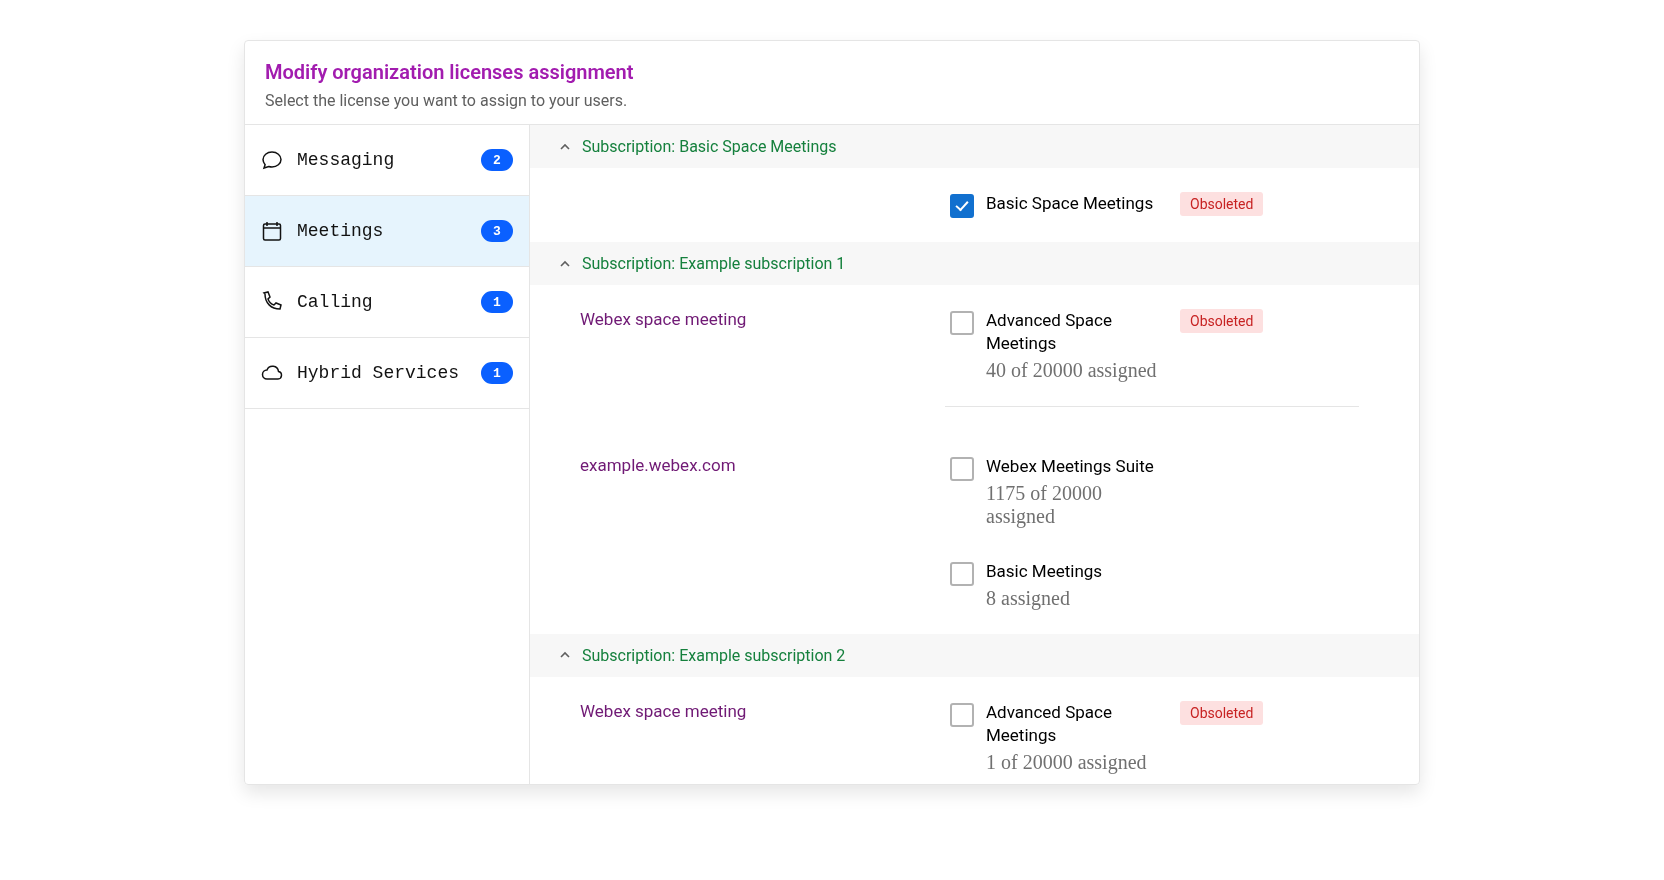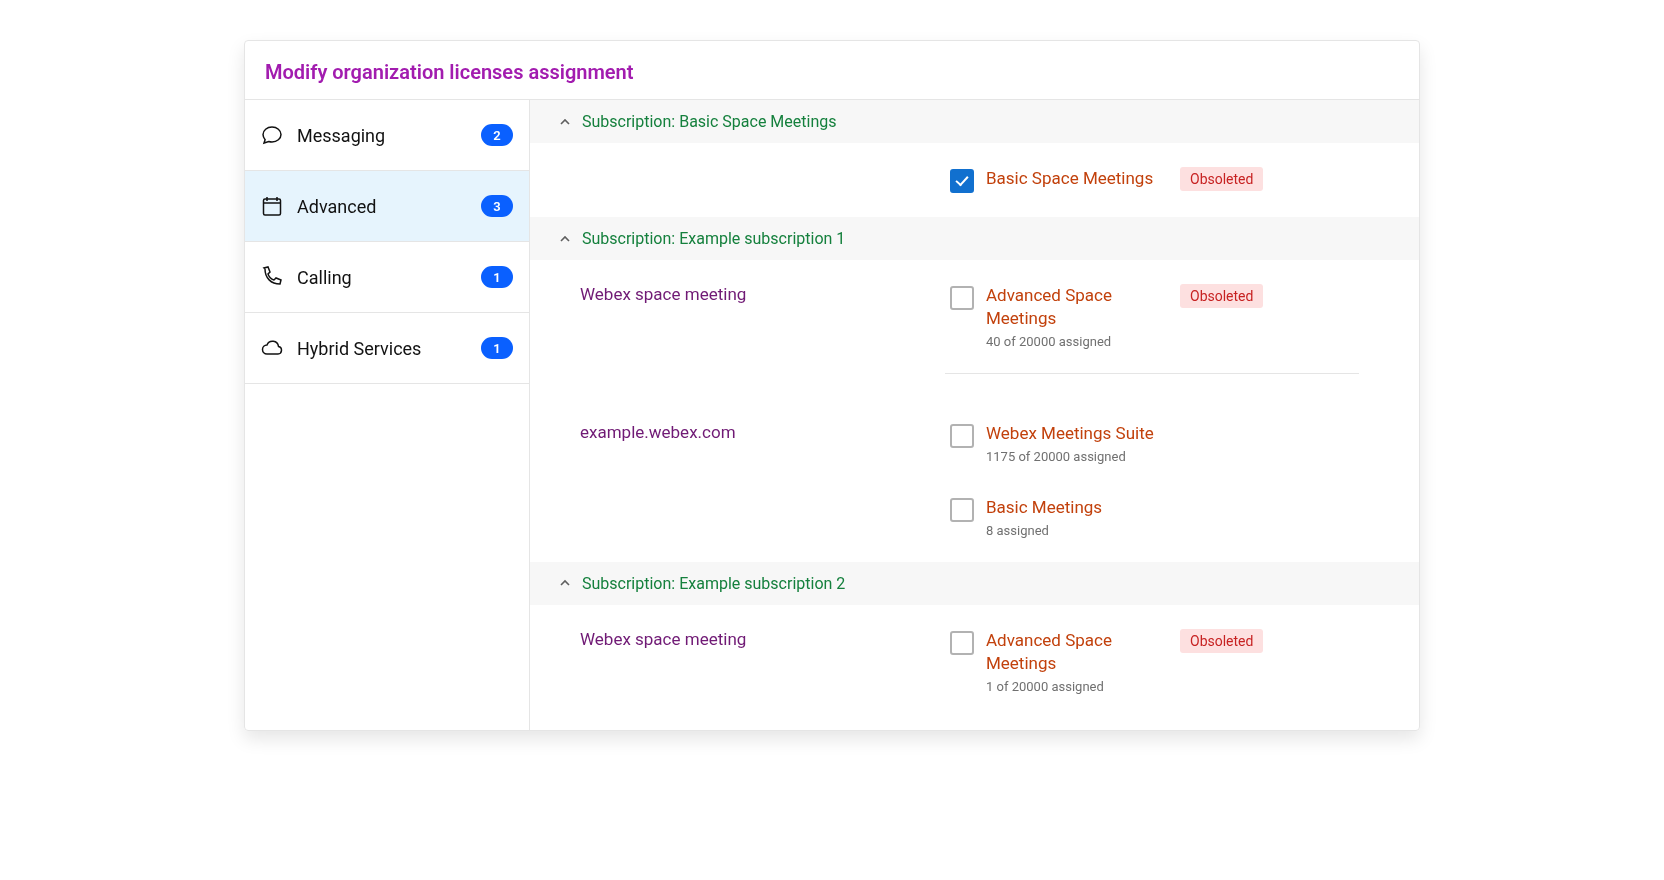--- a/index.html
+++ b/index.html
@@ -42,20 +42,21 @@
     flex: none;
     border-right: 1px solid #e5e5e5;
   }
   .sidebar-item {
     display: flex;
     align-items: center;
     height: 70px;
     padding: 0 16px 0 14px;
     border-bottom: 1px solid #e5e5e5;
     cursor: pointer;
+    font-family: Liberation Mono, monospace;
   }
   .sidebar-item.active {
     background: #e6f4fd;
   }
   .sidebar-icon {
     width: 26px;
     height: 26px;
     flex: none;
     display: flex;
     align-items: center;
@@ -141,27 +142,28 @@
     content: "";
     width: 10px;
     height: 5px;
     border-left: 2.5px solid #fff;
     border-bottom: 2.5px solid #fff;
     transform: rotate(-48deg);
     margin-top: -3px;
   }
   .check-label {
     font-size: 17px;
-    color: #c2410c;
+    color: #000000;
     line-height: 1.35;
   }
   .check-sub {
-    font-size: 13px;
+    font-size: 20px;
     color: #707070;
     margin-top: 4px;
+    font-family: Liberation Serif, serif;
   }
   .status-badge {
     display: inline-flex;
     align-items: center;
     background: #fde0e0;
     color: #c72222;
     font-size: 14px;
     padding: 4px 10px;
     border-radius: 3px;
     height: fit-content;
@@ -180,20 +182,21 @@
   .stack { display:flex; flex-direction:column; gap:32px; }
   .option-block { display:flex; flex-direction:column; }
 </style>
 </head>
 <body>
 
 <div class="panel">
 
   <div class="panel-header">
     <div class="panel-title">Modify organization licenses assignment</div>
+    <div class="panel-subtitle">Select the license you want to assign to your users.</div>
   </div>
 
   <div class="panel-body">
 
     <div class="sidebar">
 
       <div class="sidebar-item">
         <span class="sidebar-icon">
           <svg viewBox="0 0 24 24" width="24" height="24">
               <path d="M21 11.5c0 4.1-4 7.5-9 7.5-1.2 0-2.3-.2-3.3-.5L4 20l1.1-3.3C4 15.3 3 13.5 3 11.5 3 7.4 7 4 12 4s9 3.4 9 7.5z"></path>
@@ -204,21 +207,21 @@
       </div>
 
       <div class="sidebar-item active">
         <span class="sidebar-icon">
           <svg viewBox="0 0 24 24" width="24" height="24">
               <rect x="3.5" y="5" width="17" height="16" rx="1.5"></rect>
               <path d="M3.5 9h17"></path>
               <path d="M7 3v4M17 3v4"></path>
             </svg>
         </span>
-        <span class="sidebar-label">Advanced</span>
+        <span class="sidebar-label">Meetings</span>
         <span class="count-badge">3</span>
       </div>
 
       <div class="sidebar-item">
         <span class="sidebar-icon">
           <svg viewBox="0 0 24 24" width="24" height="24">
               <path d="M5 4c0 9 6 15 15 15l1-4-5-2-2 2c-3-1-5-3-6-6l2-2-2-5-4 1 1 1z"></path>
             </svg>
         </span>
         <span class="sidebar-label">Calling</span>

